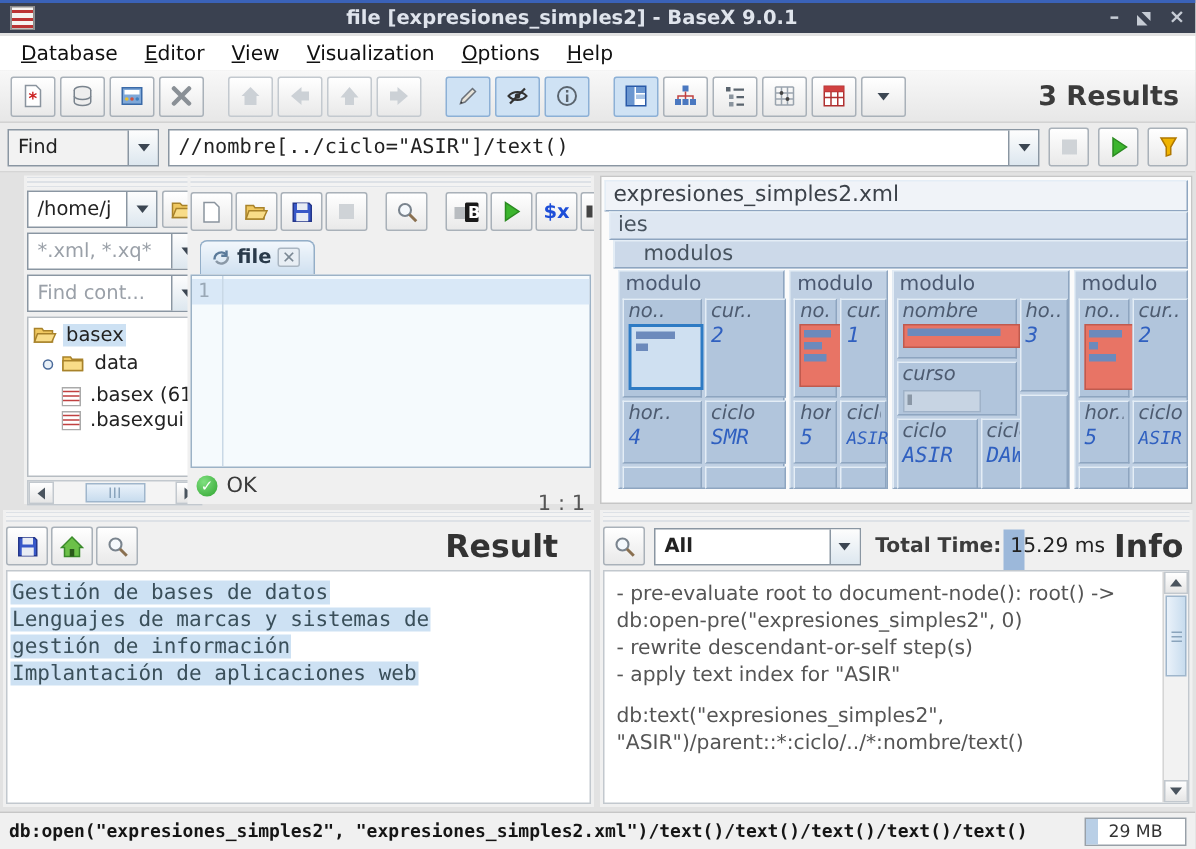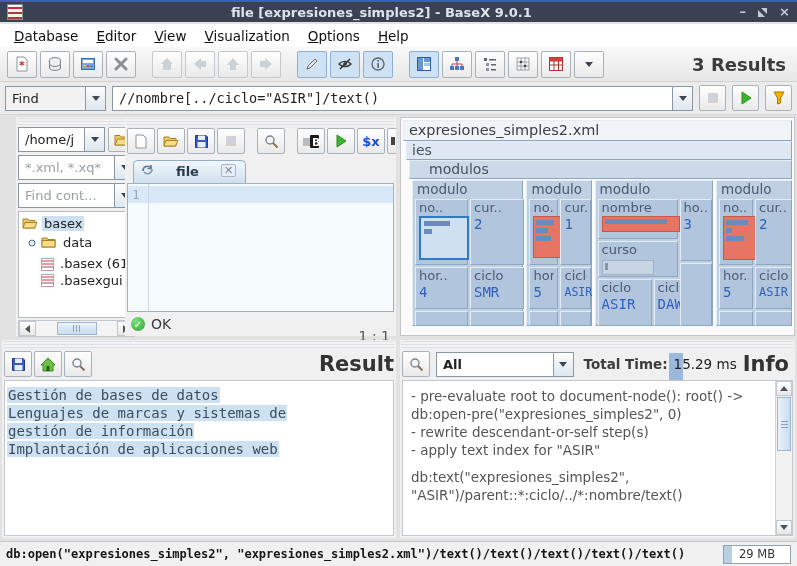--- a/index.html
+++ b/index.html
@@ -74,21 +74,21 @@
   .tri-r{width:0;height:0;border-top:4px solid transparent;border-bottom:4px solid transparent;border-left:5px solid #4a545e;}
 
   
   #editor-panel{left:125px;top:117px;width:271px;height:219px;display:flex;flex-direction:column;}
   .etoolbar{display:flex;align-items:center;padding:2px 2px 3px 2px;gap:2px;overflow:hidden;}
   .ebtn{flex:none;width:28px;height:26px;border:1px solid #a9b1b9;border-radius:2px;background:linear-gradient(#fff,#e9e9e9);
         display:flex;align-items:center;justify-content:center;box-sizing:border-box;}
   .esep{flex:none;width:8px;}
   .vars-txt{color:#1d4ed8;font-weight:bold;font-size:13px;font-family:"DejaVu Sans",sans-serif;}
   .tabstrip{display:flex;align-items:flex-end;padding:1px 4px 0 8px;height:25px;}
-  .tab{display:flex;align-items:flex-start;gap:22px;padding:3px 9px 4px 7px;background:linear-gradient(#f2f7fc,#cfe0f0);
+  .tab{display:flex;align-items:center;gap:4px;padding:3px 9px 4px 7px;background:linear-gradient(#f2f7fc,#cfe0f0);
        border:1px solid #93aec8;border-bottom:none;border-radius:5px 5px 0 0;font-weight:bold;color:#2a3a4a;}
   .tab-close{color:#7b8894;font-size:11px;border:1px solid #aab6c2;border-radius:2px;padding:0 2px;line-height:11px;background:#e8eef4;}
   .editor-box{flex:1;margin:0 2px;background:#f5fafd;border:1px solid #9cb2c6;position:relative;overflow:hidden;}
   .cur-line{position:absolute;left:0;right:0;top:2px;height:17px;background:#d9e8f7;}
   .gutter{position:absolute;left:0;top:0;bottom:0;width:20px;border-right:1px solid #c9d8e6;}
   .lineno{position:absolute;left:4px;top:3px;color:#9aa8b6;font-family:"DejaVu Sans Mono",monospace;font-size:13px;}
   .estatus{height:24px;display:flex;align-items:center;padding:0 6px;gap:6px;}
   .okball{width:14px;height:14px;border-radius:50%;background:radial-gradient(circle at 35% 30%,#7fe07f,#2fa32f);
           color:#fff;font-size:10px;font-weight:bold;display:flex;align-items:center;justify-content:center;}
   .ok-lbl{color:#3a3a3a;font-size:14px;}
@@ -96,33 +96,33 @@
 
   
   #map-panel{left:400px;top:117px;width:395px;height:219px;background:#fbfbfb;border:1px solid #c6c6c6;padding:2px;}
   .bev{border-top:1px solid #e4edf6;border-left:1px solid #e4edf6;border-right:1px solid #8ea5c0;border-bottom:1px solid #8ea5c0;box-sizing:border-box;}
   .tm-doc{height:21px;background:#f0f3f8;color:#3c424a;font-size:14.5px;padding:1px 5px;box-sizing:border-box;}
   .tm-ies{height:19px;background:#dee7f2;color:#46525e;font-size:14px;padding:0 5px;margin:0 0 0 3px;box-sizing:border-box;}
   .tm-mods{height:19px;background:#ccd9e9;color:#46525e;font-size:14px;padding:0 19px;margin:0 0 0 6px;box-sizing:border-box;}
   .tm-cols{display:flex;gap:3px;padding:1px 0 0 9px;height:147px;box-sizing:border-box;}
   .tm-col{position:relative;background:#c0d0e3;}
   .tm-col-title{height:17px;padding:0 4px;color:#4a5870;font-size:13.5px;}
-  .cell{position:absolute;background:#b1c5dc;box-sizing:border-box;padding:0 3px;}
+  .cell{position:absolute;background:#b1c5dc;box-sizing:border-box;padding:0 3px;font-style:italic;}
   .cell .clabel{color:#4d5b70;font-size:13px;line-height:16px;white-space:nowrap;overflow:hidden;}
   .cell .cval{color:#3060c0;font-family:"DejaVu Sans Mono",monospace;font-size:14px;line-height:17px;}
   .redbox{background:#e87465;border:1px solid #c05a4e;padding:3px 2px;display:flex;flex-direction:column;gap:3px;}
   .redbox i{display:block;height:5px;background:#6c8abc;}
   .selbox{background:#cfe0f1;border:2px solid #2e7bc4;padding:3px;}
   .selbox i{display:block;height:5px;background:#6c8abc;margin-bottom:3px;}
   .graybox{background:#c7d4e3;border:1px solid #9fb2c8;height:13px;width:70%;margin-top:2px;}
   .graybox i{display:block;width:3px;height:7px;background:#8a97a6;margin:2px 0 0 2px;}
 
   
   #result-panel{left:2px;top:340px;width:394px;height:198px;display:flex;flex-direction:column;}
-  .rtoolbar{display:flex;align-items:center;padding:2px 2px 3px 2px;gap:2px;}
+  .rtoolbar{display:flex;align-items:center;padding:2px 24px 3px 2px;gap:2px;}
   .big-title{margin-left:auto;font-weight:bold;font-size:21px;color:#333;}
   .rbody{flex:1;margin:0 2px 2px 2px;background:#fff;border:1px solid #c2c8ce;
          font-family:"DejaVu Sans Mono",monospace;font-size:14px;color:#3a4f5a;padding:5px 2px;line-height:18px;overflow:hidden;}
   .rline span{background:#cde1f3;padding:0 1px;}
 
   
   #info-panel{left:400px;top:340px;width:395px;height:198px;display:flex;flex-direction:column;}
   .itoolbar{display:flex;align-items:center;padding:2px 6px 3px 2px;gap:6px;position:relative;}
   #info-filter{width:198px;font-weight:bold;}
   .time-lbl{font-weight:bold;color:#3c3c3c;font-size:13.5px;margin-left:4px;white-space:nowrap;}

